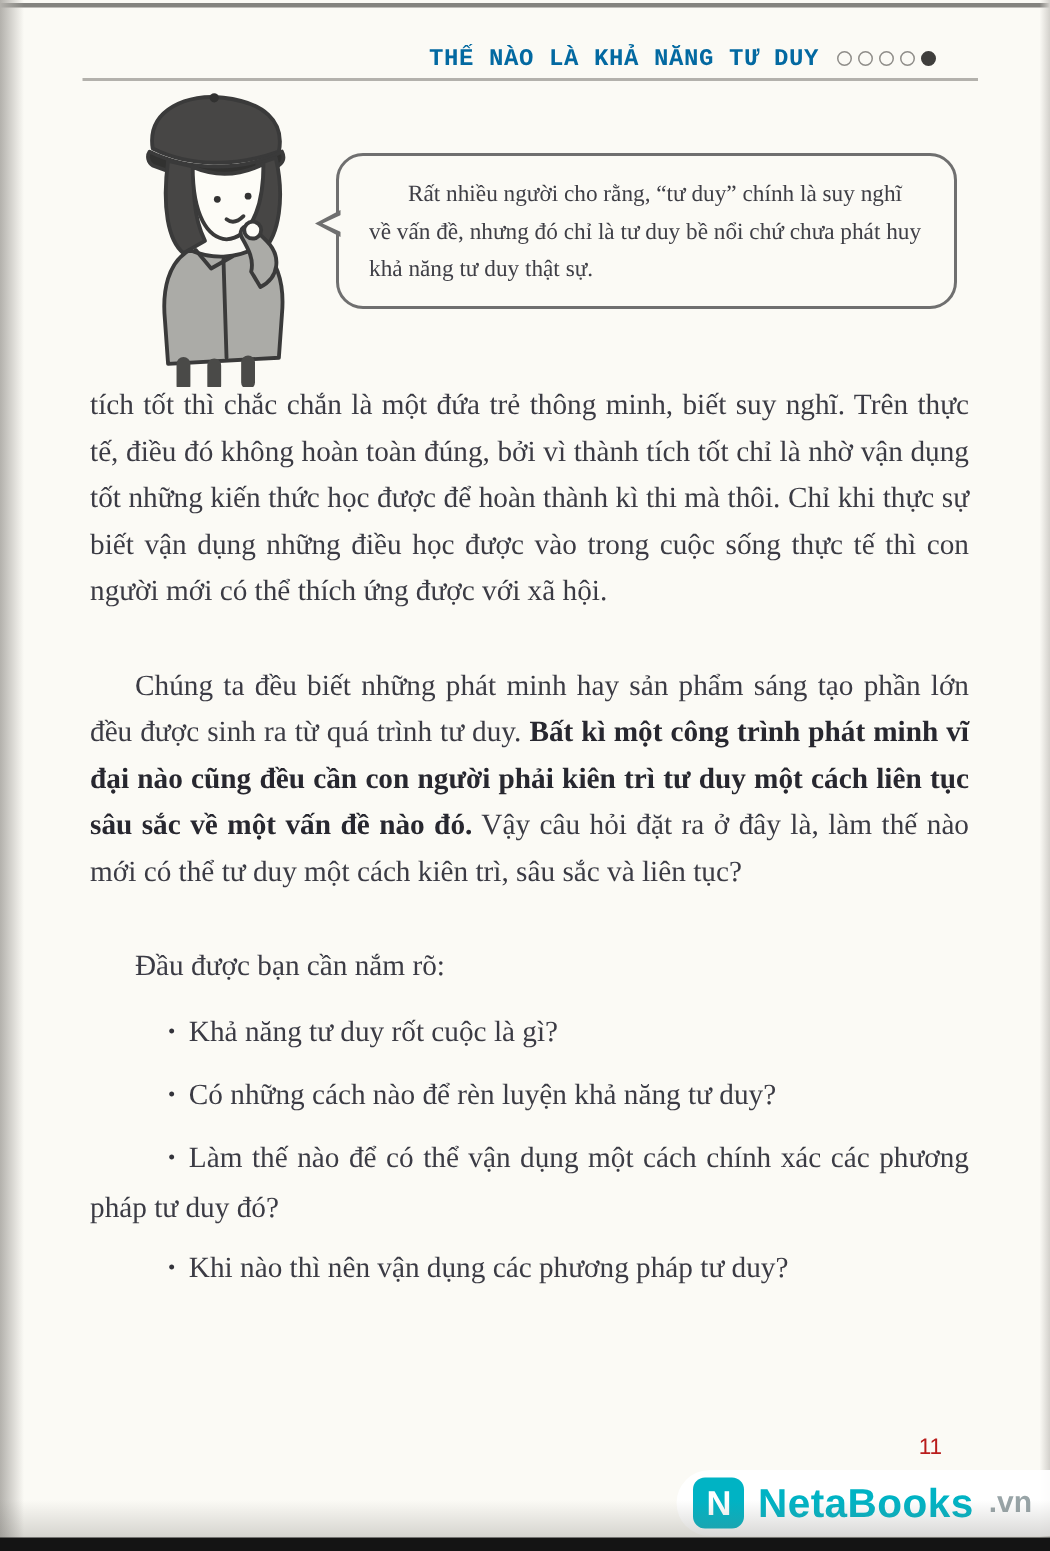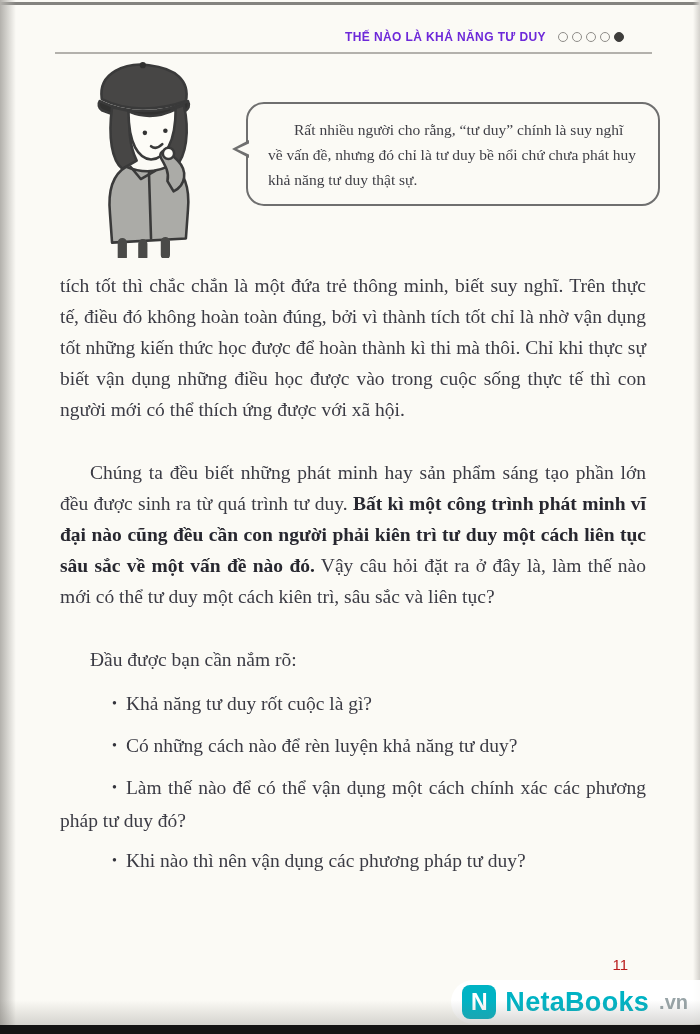--- a/index.html
+++ b/index.html
@@ -39,25 +39,25 @@
     position: absolute; left: 0; right: 0; bottom: 0; height: 9px;
     background: #141414;
   }
 
   
   .header {
     position: absolute; top: 30px; right: 76px;
     display: flex; align-items: center; gap: 12px;
   }
   .header-title {
-    font-family: Liberation Sans, sans-serif;
+    font-family: Liberation Mono, monospace;
     font-weight: bold;
-    font-size: 12px;
+    font-size: 16px;
     letter-spacing: .4px;
-    color: #6d28d9;
+    color: #0369a1;
     white-space: nowrap;
   }
   .header-dots { display: flex; align-items: center; gap: 4px; }
   .dot {
     width: 10px; height: 10px; border-radius: 50%;
     border: 1.5px solid #8f8d89; box-sizing: border-box;
     background: transparent;
   }
   .dot.filled { background: #3f3e3c; border-color: #3f3e3c; }
   .header-rule {
@@ -65,21 +65,21 @@
     background: #b3b1ac;
   }
 
   
   .character {
     position: absolute; left: 80px; top: 58px; width: 140px; height: 200px;
   }
 
   
   .bubble {
-    position: absolute; left: 246px; top: 102px; width: 414px;
+    position: absolute; left: 224px; top: 102px; width: 414px;
     box-sizing: border-box;
     border: 2px solid #6f6f6f; border-radius: 18px;
     background: #fbfaf5;
     padding: 13px 18px 12px 20px;
     font-size: 15.5px; line-height: 25px;
     color: #3f3f46;
   }
   .bubble-text { text-indent: 26px; display: block; }
   .bubble::before {
     content: ""; position: absolute; left: -16px; top: 36px;
@@ -87,21 +87,21 @@
     border-right: 17px solid #6f6f6f;
   }
   .bubble::after {
     content: ""; position: absolute; left: -11px; top: 39px;
     border-top: 6px solid transparent; border-bottom: 6px solid transparent;
     border-right: 13px solid #fbfaf5;
   }
 
   
   .content {
-    position: absolute; left: 60px; top: 270px; width: 586px;
+    position: absolute; left: 60px; top: 255px; width: 586px;
     font-size: 19.5px; line-height: 31px;
     color: #3b3b44;
     text-align: justify;
   }
   .content p { margin: 0 0 13px 0; }
   .content p.indent { text-indent: 30px; margin-top: 32px; }
   .bold-run { font-weight: bold; color: #27272f; }
   .bullet-list { list-style: none; margin: 4px 0 0 0; padding: 0; }
   .bullet-list li { text-indent: 26px; margin: 0 0 9px 0; }
   .bullet-glyph {

